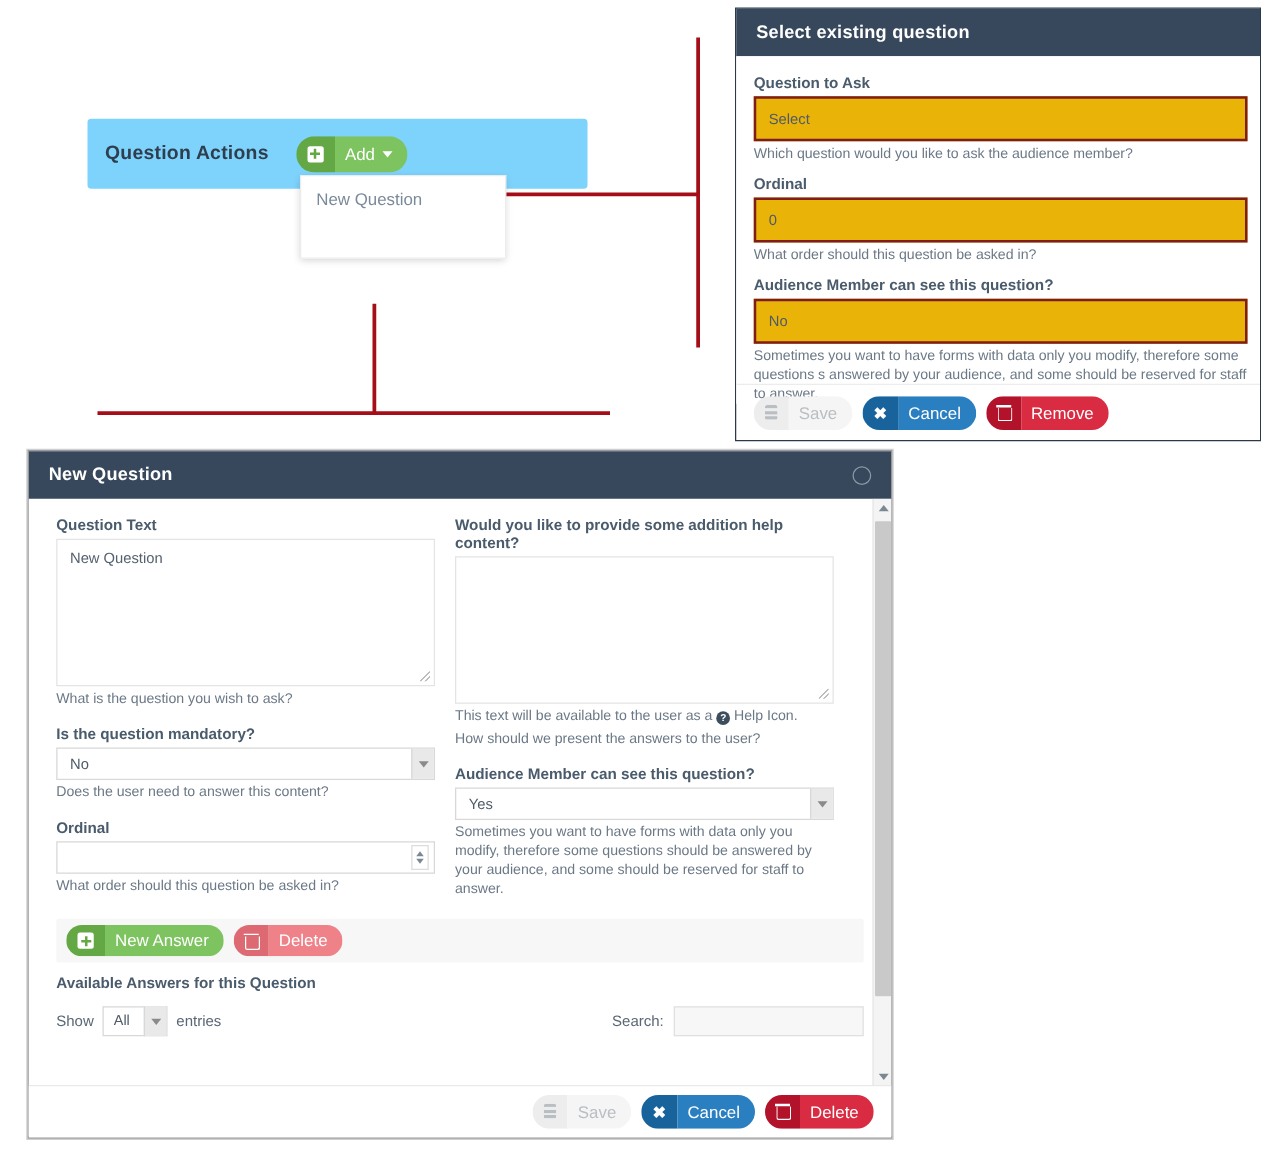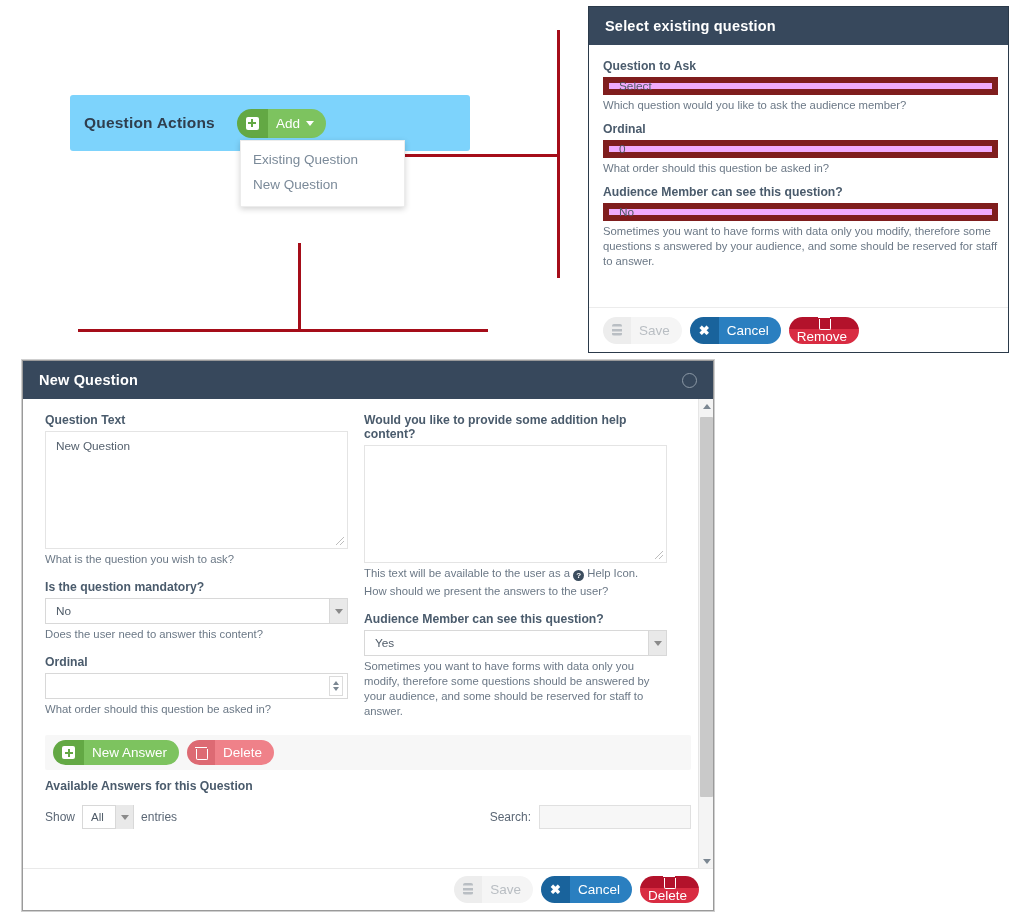--- a/index.html
+++ b/index.html
@@ -77,21 +77,21 @@
     width: 15px; height: 15px; border-radius: 50%;
     border: 1.6px solid #8c99a6;
   }
   .modal-body { background: #fff; }
 
   .fld-label {
     font-size: 12.2px; font-weight: bold; color: #4a5b6c; margin-bottom: 4px;
   }
   .fld-help { font-size: 11.3px; color: #6b7886; line-height: 15px; margin-top: 3px; }
   .fld-input {
-    height: 18px; border: 6px solid #7f1d1d; background: #f0abfc;
+    height: 36px; border: 2px solid #7f1d1d; background: #eab308;
     display: flex; align-items: center; padding-left: 10px;
     font-size: 11.8px; color: #4f5b68;
   }
   .fld-select {
     height: 26px; border: 1px solid #d8d8d8; background: #fff;
     display: flex; align-items: center; justify-content: space-between;
     padding-left: 10px; font-size: 11.8px; color: #4f5b68; cursor: pointer;
   }
   .sel-arrow {
     width: 18px; height: 24px; background: #e9e9e9; border-left: 1px solid #d8d8d8;
@@ -114,21 +114,21 @@
   .modal-footer {
     border-top: 1px solid #ececec; display: flex; align-items: center;
     padding: 0 0 0 14px; gap: 8px;
   }
   .btn-save    { height: 27px; }
   .btn-save .bp-ico { background: #ededed; }
   .btn-save .bp-lbl { background: #f5f5f5; color: #b9bec3; }
   .btn-cancel  { height: 27px; }
   .btn-cancel .bp-ico { background: #19639c; }
   .btn-cancel .bp-lbl { background: #2a7fc0; }
-  .btn-danger  { height: 27px; flex-direction: column; }
+  .btn-danger  { height: 27px; }
   .btn-danger .bp-ico { background: #b3122b; }
   .btn-danger .bp-lbl { background: #d92c42; }
   .btn-newanswer { height: 25px; }
   .btn-newanswer .bp-ico { background: #63a844; }
   .btn-newanswer .bp-lbl { background: #7dc35f; }
   .btn-delete-soft { height: 25px; }
   .btn-delete-soft .bp-ico { background: #dd6a73; }
   .btn-delete-soft .bp-lbl { background: #ef8189; }
 
   .ico-db, .ico-x, .ico-trash { display:inline-block; }
@@ -251,21 +251,20 @@
         <span class="plus-glyph"></span>
       </span>
       <span class="bp-lbl">
         <span>Add</span>
         <span class="caret-down"></span>
       </span>
     </span>
   </div>
 
   <div id="add-dropdown-menu">
-    <div class="dd-item">Existing Question</div>
     <div class="dd-item">New Question</div>
   </div>
 
   <div class="modal" id="select-existing-modal">
     <div class="modal-header">
       <span class="modal-title">Select existing question</span>
     </div>
     <div class="modal-body">
 
       <div class="fld-label">Question to Ask</div>

